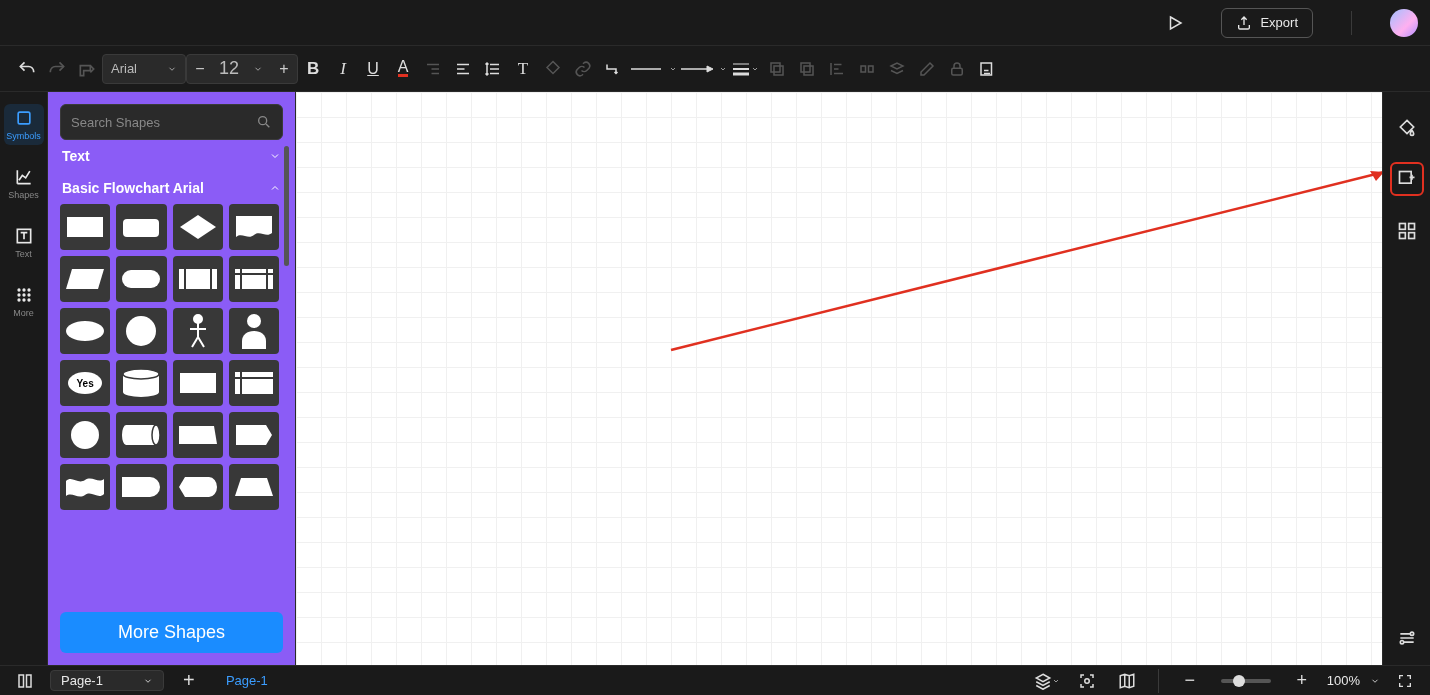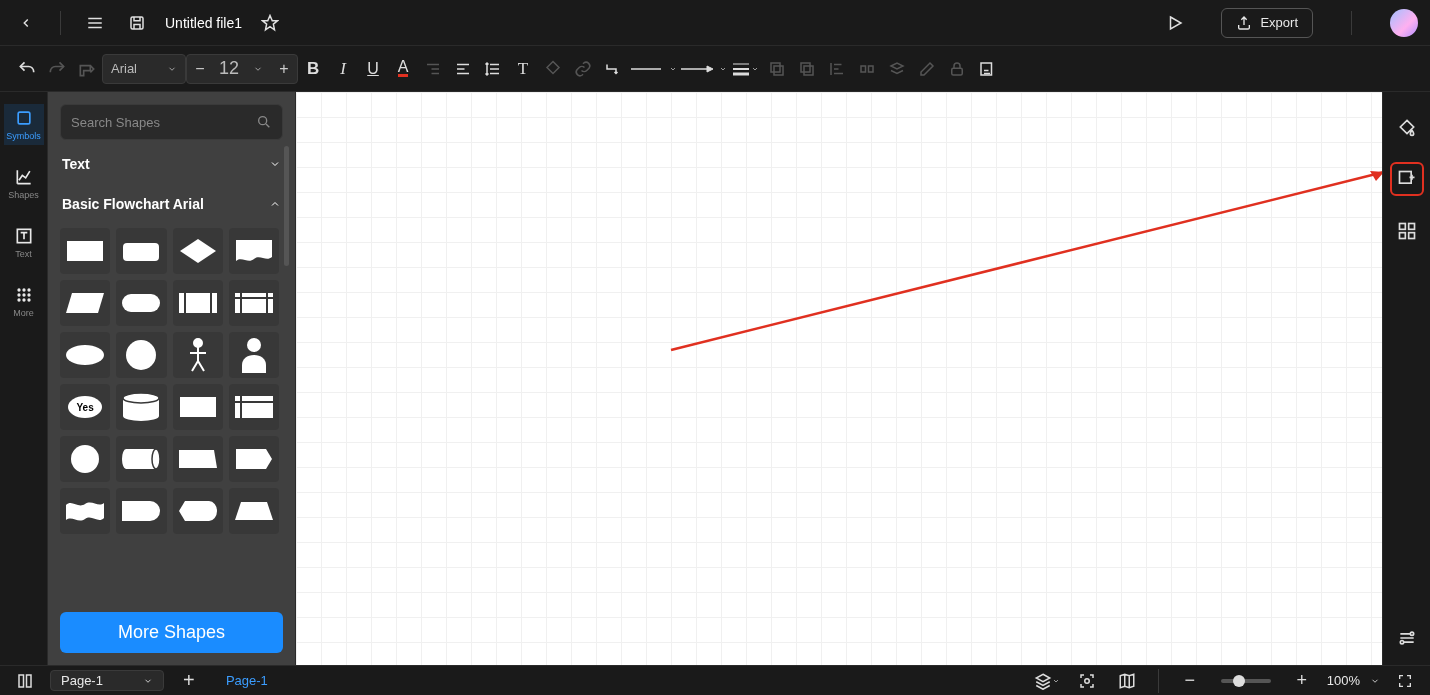--- a/index.html
+++ b/index.html
@@ -14,25 +14,25 @@
 .avatar{width:28px;height:28px;border-radius:50%;background:linear-gradient(135deg,#a0c0ff 0%,#ffb0f0 60%,#b090ff 100%);}
 .toolbar{height:46px;background:#1a1a1a;display:flex;align-items:center;padding:0 12px;border-bottom:1px solid #2a2a2a;color:#bbb}
 .font-select{display:flex;align-items:center;background:#2a2a2a;border:1px solid #3a3a3a;border-radius:4px;height:30px;padding:0 8px;gap:30px;cursor:pointer;font-size:13px;}
 .size-group{display:flex;align-items:center;background:#2a2a2a;border:1px solid #3a3a3a;border-radius:4px;height:30px;}
 .size-group .pm{width:26px;text-align:center;cursor:pointer;font-size:16px;color:#ccc;}
 .size-group .val{width:40px;text-align:left;padding-left:6px;font-size:18px;}
 .size-group .car{width:18px;text-align:center;cursor:pointer;}
 .tbtn{width:30px;height:30px;display:flex;align-items:center;justify-content:center;cursor:pointer;color:#ddd;border-radius:4px;}
 .tbtn.dim{color:#555;}
 .sidenav{position:absolute;left:0;top:92px;bottom:30px;width:48px;background:#1a1a1a;border-right:1px solid #2a2a2a;display:flex;flex-direction:column;align-items:center;padding-top:12px;gap:18px;}
-.navitem{display:flex;flex-direction:column;align-items:center;gap:3px;cursor:pointer;width:40px;padding:4px 0;border-radius:0;}
+.navitem{display:flex;flex-direction:column;align-items:center;gap:3px;cursor:pointer;width:40px;padding:4px 0;border-radius:6px;}
 .navitem.active{background:#1a2a3a;color:#3b9dff;}
 .navitem .lbl{font-size:9px;color:#888;}
 .navitem.active .lbl{color:#3b9dff;}
-.shape-panel{position:absolute;left:48px;top:92px;bottom:30px;width:248px;background:#404040;display:flex;flex-direction:column;padding:12px;gap:8px;border-right:1px solid #2a2a2a;}
+.shape-panel{position:absolute;left:48px;top:92px;bottom:30px;width:248px;background:#8b5cf6;display:flex;flex-direction:column;padding:12px;gap:0;border-right:1px solid #2a2a2a;}
 .search-box{display:flex;align-items:center;background:#2a2a2a;border:1px solid #3a3a3a;border-radius:6px;height:36px;padding:0 10px;color:#888;font-size:13px;justify-content:space-between;}
 .section-hdr{display:flex;align-items:center;justify-content:space-between;padding:8px 2px;cursor:pointer;font-size:14px;font-weight:600;color:#fff;}
 .shape-grid{display:grid;grid-template-columns:repeat(4,1fr);gap:6px;overflow:auto;padding-right:4px;}
 .shape-cell{background:#383838;border-radius:4px;height:46px;display:flex;align-items:center;justify-content:center;cursor:pointer;font-weight:bold;}
 .more-btn{background:#1a8cff;color:#fff;text-align:center;padding:10px;border-radius:6px;cursor:pointer;font-size:18px;margin-top:auto;}
 .canvas{position:absolute;left:296px;top:92px;right:48px;bottom:30px;background:#fff;background-image:linear-gradient(#f0f0f0 1px,transparent 1px),linear-gradient(90deg,#f0f0f0 1px,transparent 1px);background-size:25px 25px;}
 .rside{position:absolute;right:0;top:92px;bottom:30px;width:48px;background:#1a1a1a;border-left:1px solid #2a2a2a;display:flex;flex-direction:column;align-items:center;padding-top:18px;gap:18px;}
 .rbtn{width:34px;height:34px;display:flex;align-items:center;justify-content:center;cursor:pointer;border-radius:6px;color:#ddd;}
 .rbtn.highlight{border:2px solid #e03020;}
 .bottombar{position:absolute;left:0;right:0;bottom:0;height:30px;background:#1a1a1a;border-top:1px solid #2a2a2a;display:flex;align-items:center;padding:0 10px;gap:10px;font-size:13px;}
@@ -42,46 +42,20 @@
 .zoom-slider{width:50px;height:4px;background:#555;border-radius:2px;position:relative;margin:0 6px;}
 .zoom-slider .knob{width:12px;height:12px;background:#ddd;border-radius:50%;position:absolute;top:-4px;left:12px;}
 svg{display:block;}
 .shape-scroll{position:absolute;right:6px;top:54px;width:5px;height:120px;background:#555;border-radius:3px;}
 .annot-line{position:absolute;pointer-events:none;}
 </style>
 </head>
 <body>
 
 <div class="topbar">
-  <div class="left">
-    <div class="icon-btn">
-      <svg width="14" height="14" viewBox="0 0 24 24" fill="none" stroke="currentColor" stroke-width="2.5">
-          <path d="M15 18l-6-6 6-6"></path>
-        </svg>
-    </div>
-    <div class="vdiv"></div>
-    <div class="icon-btn">
-      <svg width="18" height="18" viewBox="0 0 24 24" fill="none" stroke="currentColor" stroke-width="2">
-          <path d="M3 6h18M3 12h18M3 18h18"></path>
-        </svg>
-    </div>
-    <div class="icon-btn">
-      <svg width="18" height="18" viewBox="0 0 24 24" fill="none" stroke="currentColor" stroke-width="2">
-          <rect x="4" y="4" width="16" height="16" rx="2"></rect>
-          <path d="M8 4v5h8V4"></path>
-          <path d="M8 20v-6h8v6"></path>
-        </svg>
-    </div>
-    <span class="file-title">Untitled file1</span>
-    <div class="icon-btn">
-      <svg width="18" height="18" viewBox="0 0 24 24" fill="none" stroke="currentColor" stroke-width="2">
-          <path d="M12 2l3 7h7l-5.5 4.5L18 21l-6-4-6 4 1.5-7.5L2 9h7z"></path>
-        </svg>
-    </div>
-  </div>
   <div class="right">
     <div class="icon-btn">
       <svg width="18" height="18" viewBox="0 0 24 24" fill="none" stroke="currentColor" stroke-width="2">
           <path d="M6 4l14 8-14 8V4z"></path>
         </svg>
     </div>
     <div class="export-btn">
       <svg width="16" height="16" viewBox="0 0 24 24" fill="none" stroke="currentColor" stroke-width="2">
           <path d="M12 3v12M8 7l4-4 4 4"></path>
           <path d="M4 15v4a2 2 0 002 2h12a2 2 0 002-2v-4"></path>

